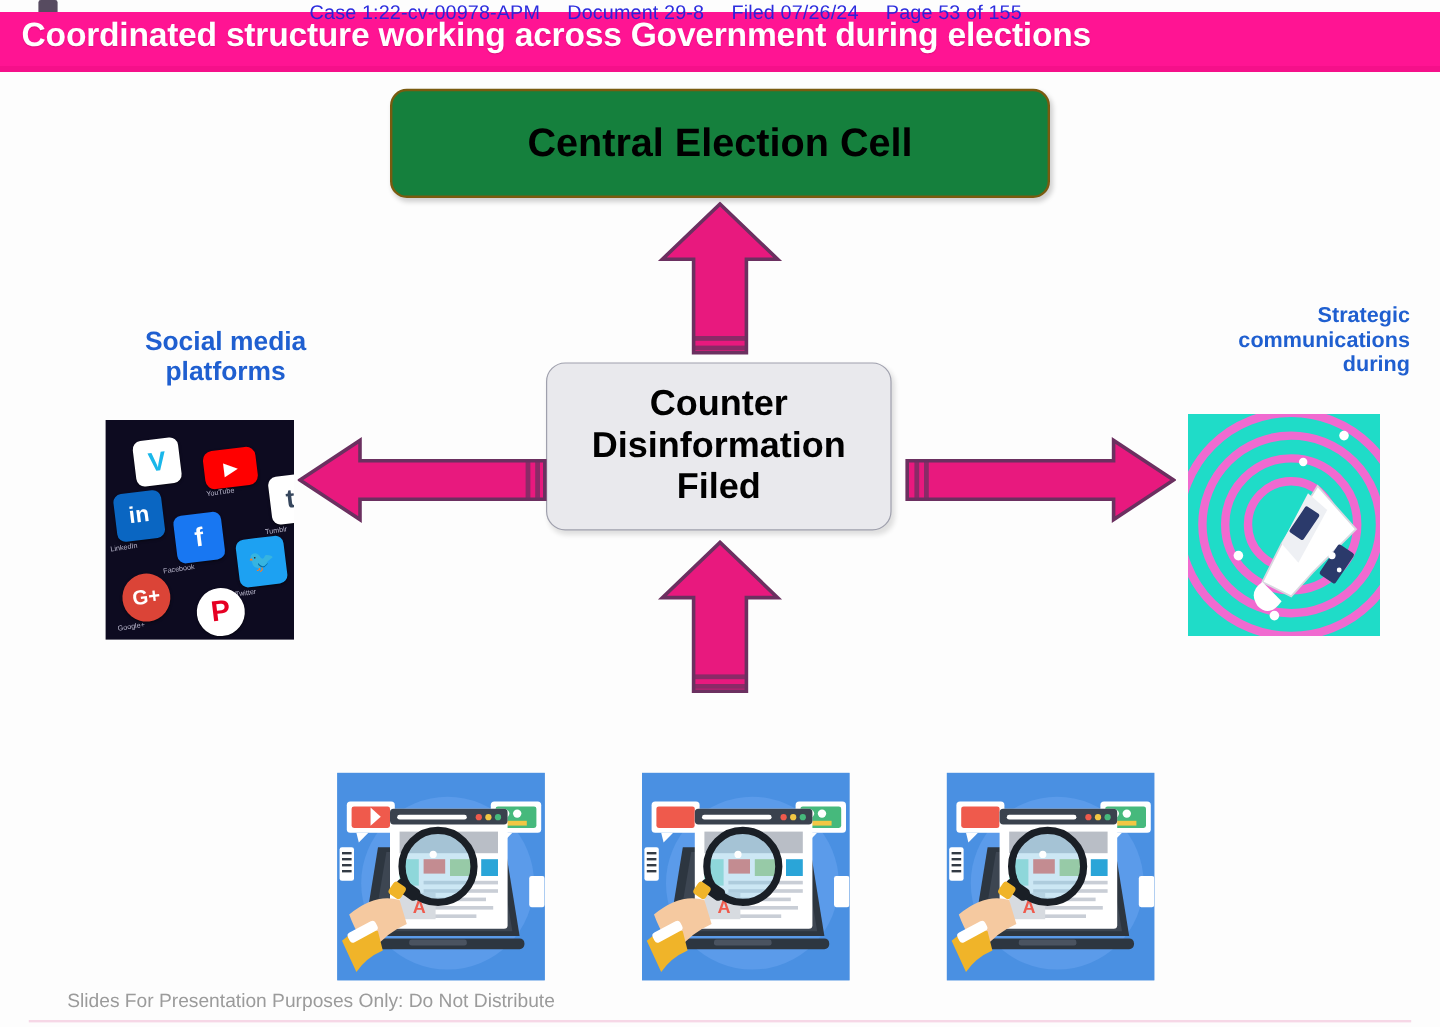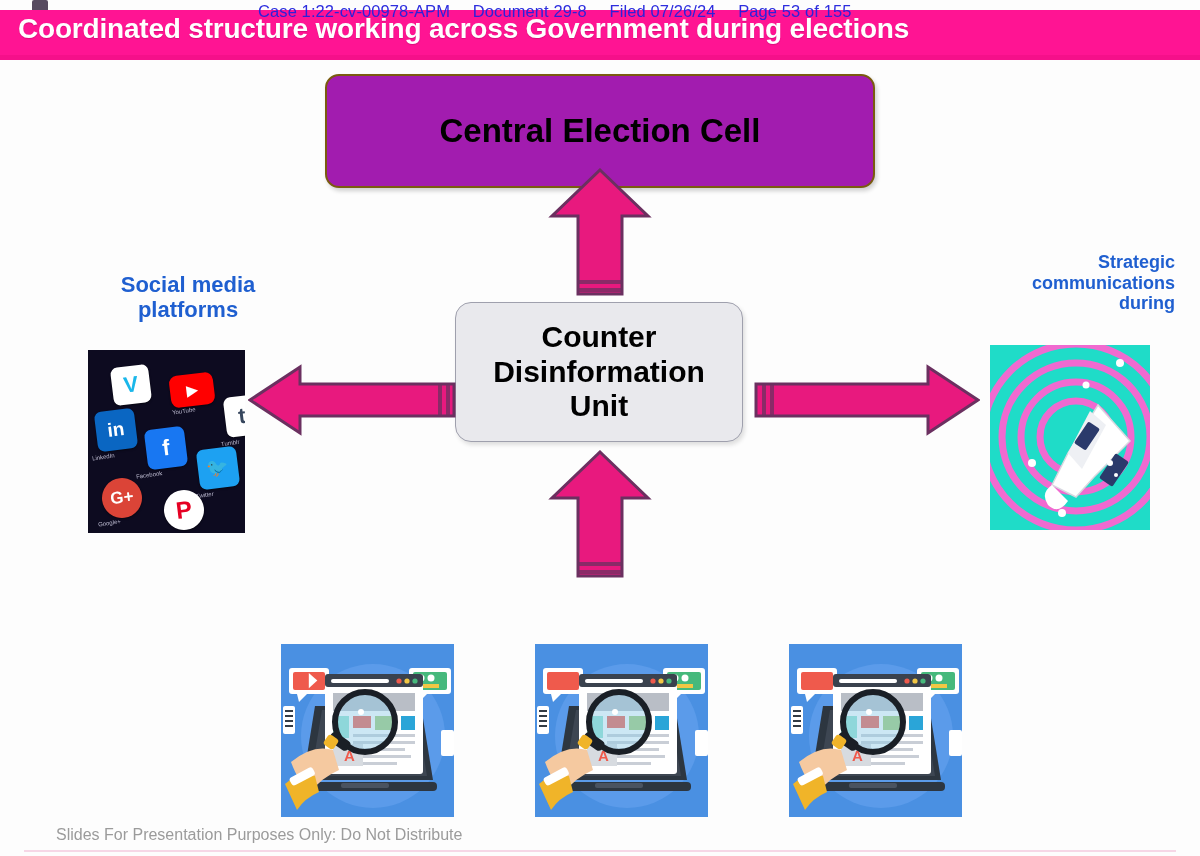--- a/index.html
+++ b/index.html
@@ -85,22 +85,22 @@
     justify-content: center;
     text-align: center;
     font-weight: bold;
     color: #000000;
     line-height: 1.16;
   }
   .box-central {
     left: 325px;
     top: 74px;
     width: 550px;
-    height: 114px;
-    background: #a21caf;
+    height: 91px;
+    background: #15803d;
     border: 2px solid #7a5b10;
     border-radius: 14px;
     font-size: 33px;
     box-shadow: 2px 3px 4px rgba(0,0,0,0.18);
   }
   .box-cdu {
     left: 455px;
     top: 302px;
     width: 288px;
     height: 140px;
@@ -232,21 +232,21 @@
   </div>
 
   <div class="node-box box-central">
     <span>Central Election Cell</span>
   </div>
 
   <div class="node-box box-cdu">
     <span>
       <span>Counter</span><br>
       <span>Disinformation</span><br>
-      <span>Unit</span>
+      <span>Filed</span>
     </span>
   </div>
 
   <svg class="arrow-svg arrow-up-top" width="104" height="132" viewBox="0 0 104 132">
     <polygon points="52,2 100,48 74,48 74,126 30,126 30,48 4,48" fill="#e8197e" stroke="#6b3060" stroke-width="3"></polygon>
     <rect x="30" y="112" width="44" height="4" fill="#6b3060" opacity="0.75"></rect>
     <rect x="30" y="120" width="44" height="4" fill="#6b3060" opacity="0.75"></rect>
   </svg>
 
   <svg class="arrow-svg arrow-up-bot" width="104" height="132" viewBox="0 0 104 132">

